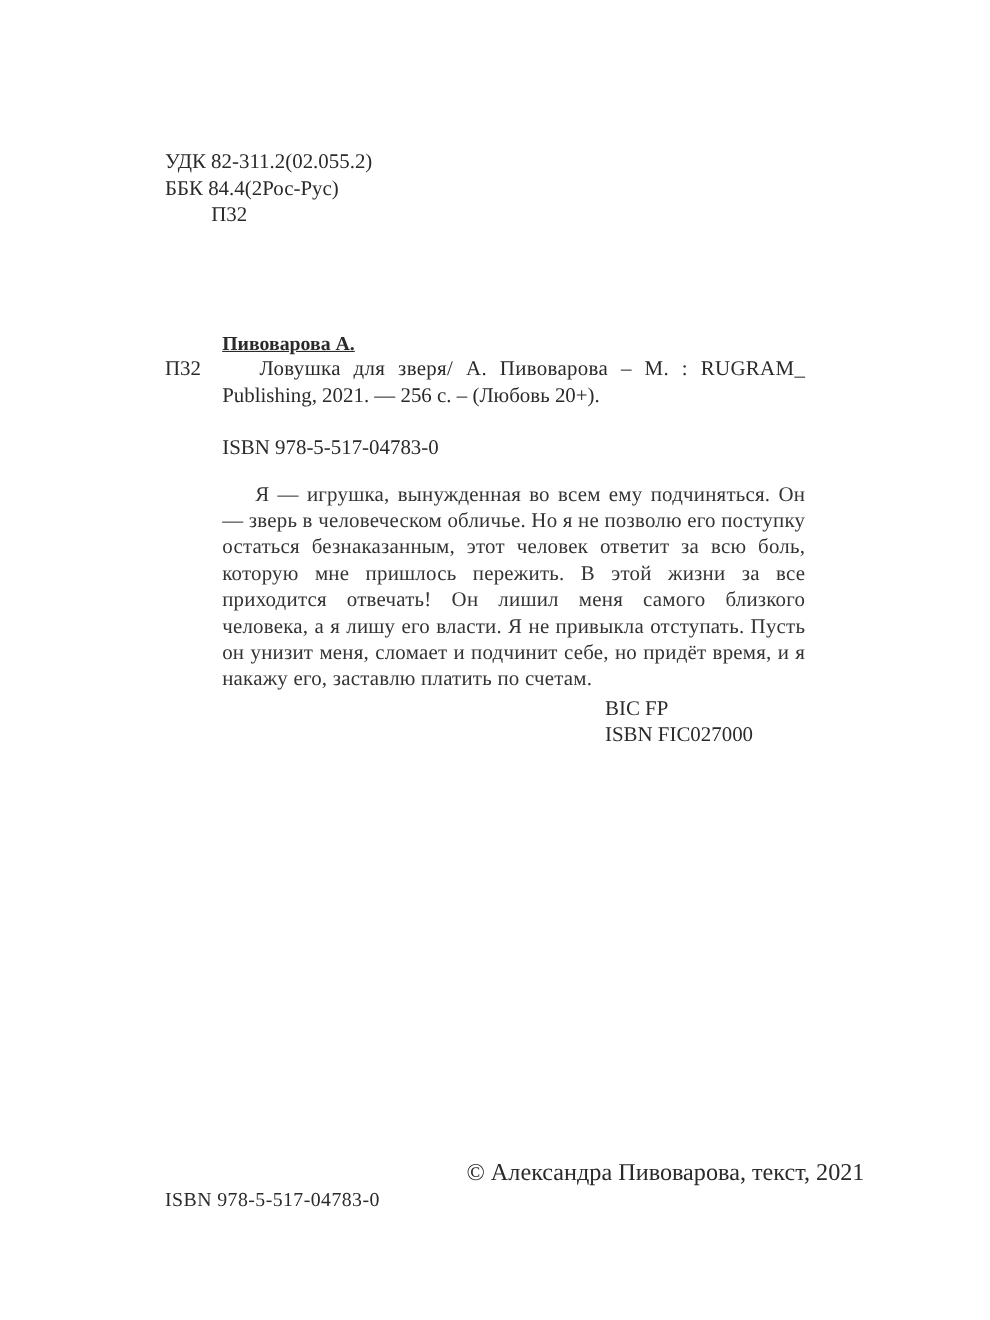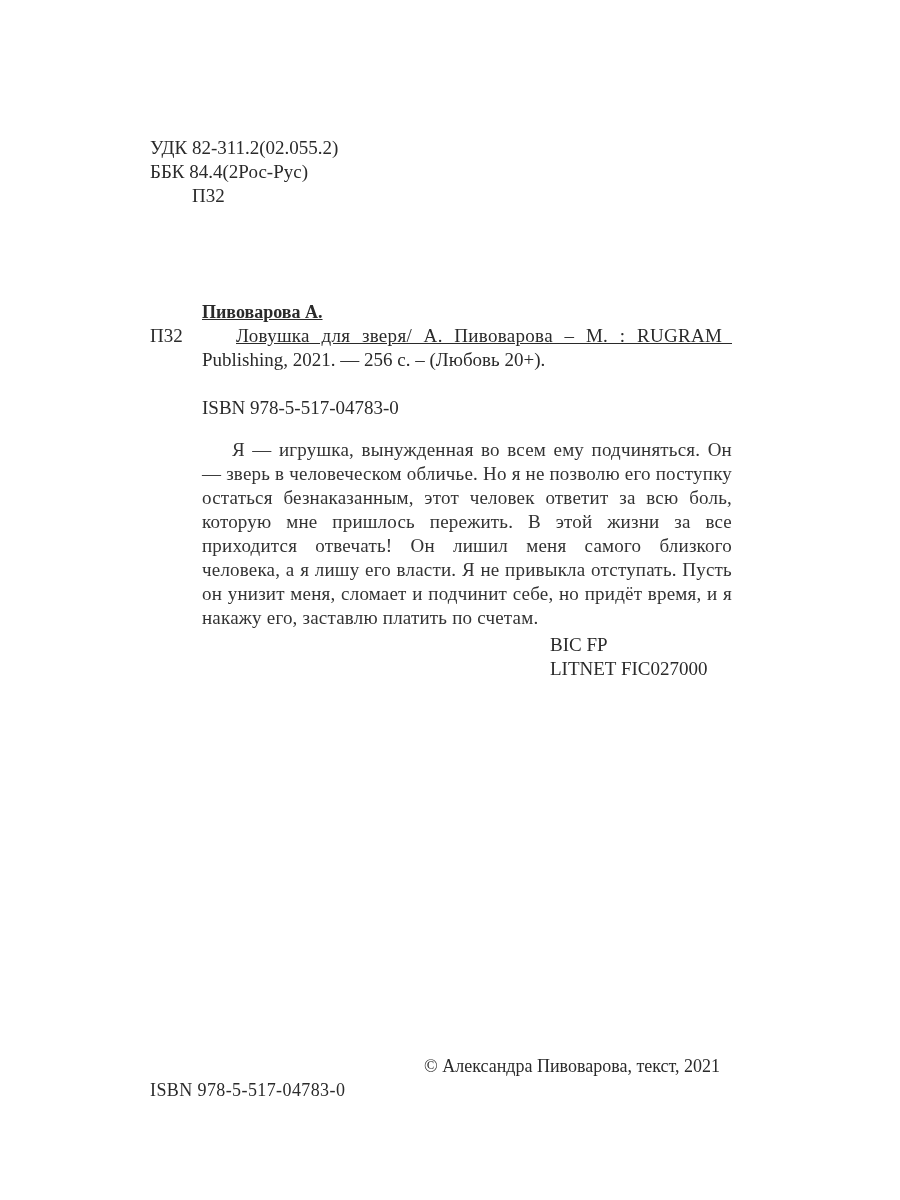--- a/index.html
+++ b/index.html
@@ -51,21 +51,20 @@
       font-size: 19px;
       line-height: 24px;
       white-space: normal;
     }
     .biblio .l1 {
       display: block;
       padding-left: 34px;
       text-align: justify;
       text-align-last: justify;
       letter-spacing: 0.3px;
-      text-decoration: underline;
     }
     .biblio .l2 { display: block; }
 
     .isbn-mid {
       left: 202px; top: 396px;
       font-size: 19px;
       line-height: 24px;
     }
 
     
@@ -92,21 +91,21 @@
 
     
     .isbn-bottom {
       left: 150px; top: 1078px;
       font-size: 18px;
       line-height: 24px;
       letter-spacing: 0.4px;
     }
     .copyrights {
       left: 424px; top: 1054px;
-      font-size: 18px;
+      font-size: 22px;
       line-height: 24px;
     }
     .copyrights .line { display: block; }
   </style>
 </head>
 <body>
 
 <div class="page">
 
   <div class="abs classif">
@@ -123,21 +122,21 @@
     <span class="l1">Ловушка для зверя/ А. Пивоварова – М. : RUGRAM_</span>
     <span class="l2">Publishing, 2021. — 256 с. – (Любовь 20+).</span>
   </div>
 
   <div class="abs isbn-mid">ISBN 978-5-517-04783-0</div>
 
   <p class="abs annotation">Я — игрушка, вынужденная во всем ему подчиняться. Он — зверь в человеческом обличье. Но я не позволю его поступку остаться безнаказанным, этот человек ответит за всю боль, которую мне пришлось пережить. В этой жизни за все приходится отвечать! Он лишил меня самого близкого человека, а я лишу его власти. Я не привыкла отступать. Пусть он унизит меня, сломает и подчинит себе, но придёт время, и я накажу его, заставлю платить по счетам.</p>
 
   <div class="abs subject">
     <span class="line">BIC FP</span>
-    <span class="line">LITNET FIC027000</span>
+    <span class="line">ISBN FIC027000</span>
   </div>
 
   <div class="abs isbn-bottom">ISBN  978-5-517-04783-0</div>
 
   <div class="abs copyrights">
     <span class="line">© Александра Пивоварова, текст, 2021</span>
   </div>
 
 </div>
 

